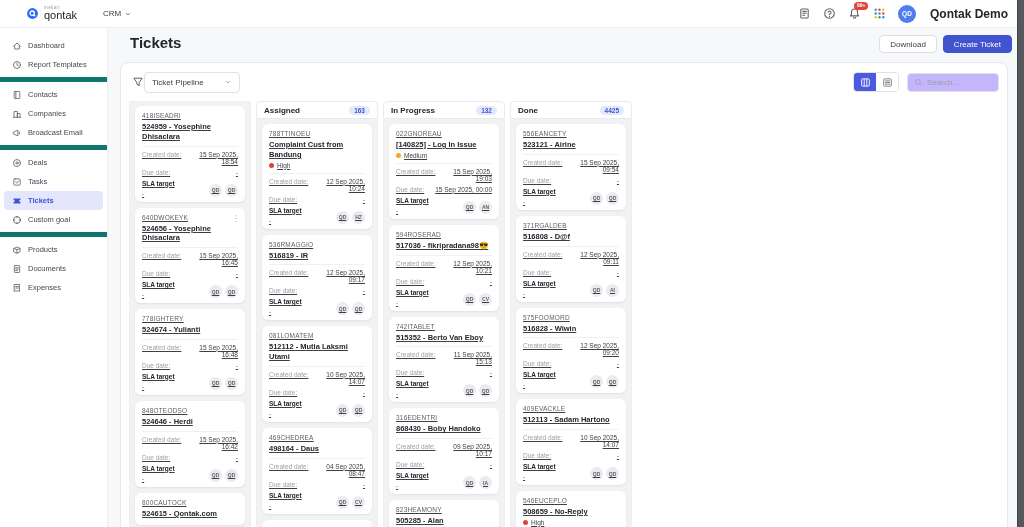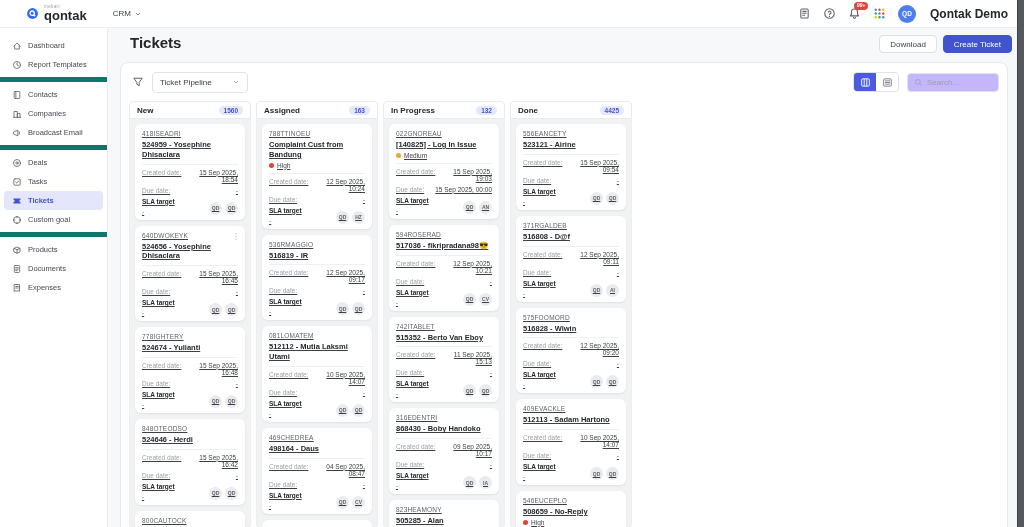--- a/index.html
+++ b/index.html
@@ -10,21 +10,21 @@
   }
   svg { display:block; }
 
   
   .topbar { position:absolute; top:0; left:0; right:0; height:28px; background:#fff;
     border-bottom:1px solid #ebedf0; display:flex; align-items:center; z-index:6; padding:0 16px 0 26px; }
   .logo { display:flex; align-items:center; gap:5px; }
   .logo-mark svg { width:13px; height:13px; }
   .logo-words { line-height:1; }
   .logo-sub { font-size:4.5px; color:#9aa0a6; letter-spacing:.4px; }
-  .logo-main { font-size:13px; font-weight:bold; color:#23262b; }
+  .logo-main { font-size:11px; font-weight:normal; color:#23262b; }
   .product-switch { margin-left:26px; display:flex; align-items:center; gap:3px;
     font-size:8px; color:#3c4043; cursor:pointer; }
   .product-switch svg { width:8px; height:8px; color:#5f6368; }
   .top-right { margin-left:auto; display:flex; align-items:center; gap:12px; }
   .top-ic { width:13px; height:13px; color:#5f6368; position:relative; cursor:pointer; }
   .top-ic svg { width:13px; height:13px; }
   .bell-wrap { position:relative; }
   .notif-badge { position:absolute; top:-5px; left:6px; background:#e04339; color:#fff;
     font-size:5px; font-weight:bold; border-radius:6px; padding:1px 3px; line-height:1.1; }
   .avatar { width:18px; height:18px; border-radius:50%; background:#4e7df0; color:#fff;
@@ -50,21 +50,21 @@
     color:#23262b; }
   .header-actions { position:absolute; right:12px; top:35px; display:flex; gap:6px; }
   .btn { height:18px; border-radius:4px; font-size:8px; display:flex; align-items:center;
     padding:0 10px; cursor:pointer; font-family:inherit; }
   .btn-download { background:#fff; border:1px solid #dcdfe4; color:#3c4043; }
   .btn-create { background:#4253ce; border:1px solid #4253ce; color:#fff; }
 
   
   .board { position:absolute; left:120px; top:62px; width:888px; height:475px;
     background:#fff; border:1px solid #e7e9ec; border-radius:8px; padding:8px; }
-  .toolbar { display:flex; align-items:center; gap:8px; height:22px; }
+  .toolbar { display:flex; align-items:center; height:22px; }
   .funnel-ic { width:12px; height:12px; color:#5f6368; margin-left:3px; cursor:pointer; }
   .funnel-ic svg { width:12px; height:12px; }
   .pipeline-select { width:96px; height:21px; border:1px solid #e0e2e6; border-radius:4px;
     display:flex; align-items:center; justify-content:space-between; padding:0 7px;
     font-size:8px; color:#3c4043; cursor:pointer; background:#fff; }
   .pipeline-select svg { width:8px; height:8px; color:#9aa0a6; }
   .toolbar-right { margin-left:auto; display:flex; align-items:center; gap:8px; }
   .view-toggle { display:flex; border:1px solid #e0e2e6; border-radius:4px; overflow:hidden; }
   .view-btn { width:22px; height:18px; display:flex; align-items:center; justify-content:center;
     background:#fff; color:#7a7f87; cursor:pointer; }
@@ -331,24 +331,20 @@
         <svg viewBox="0 0 12 12">
             <circle cx="5.2" cy="5.2" r="3.2" fill="none" stroke="currentColor"></circle>
             <path d="M7.6 7.6l2.4 2.4" stroke="currentColor" stroke-linecap="round"></path>
           </svg>
         <input type="text" placeholder="Search..." style="">
       </div>
     </div>
   </div>
   <div class="columns" id="columns">
       <div class="column">
-        <div class="col-header">
-          <span class="col-name">New</span>
-          <span class="col-count">1560</span>
-        </div>
         <div class="col-body">
           <div class="card">
             <div class="card-code">418ISEADRI</div>
             <div class="card-title">524959 - Yosephine Dhisaclara</div>
             <div class="card-divider"></div>
             <div class="meta-row">
               <span class="meta-label">Created date:</span>
               <span class="meta-value">15 Sep 2025, 18:54</span>
             </div>
             <div class="meta-row">

